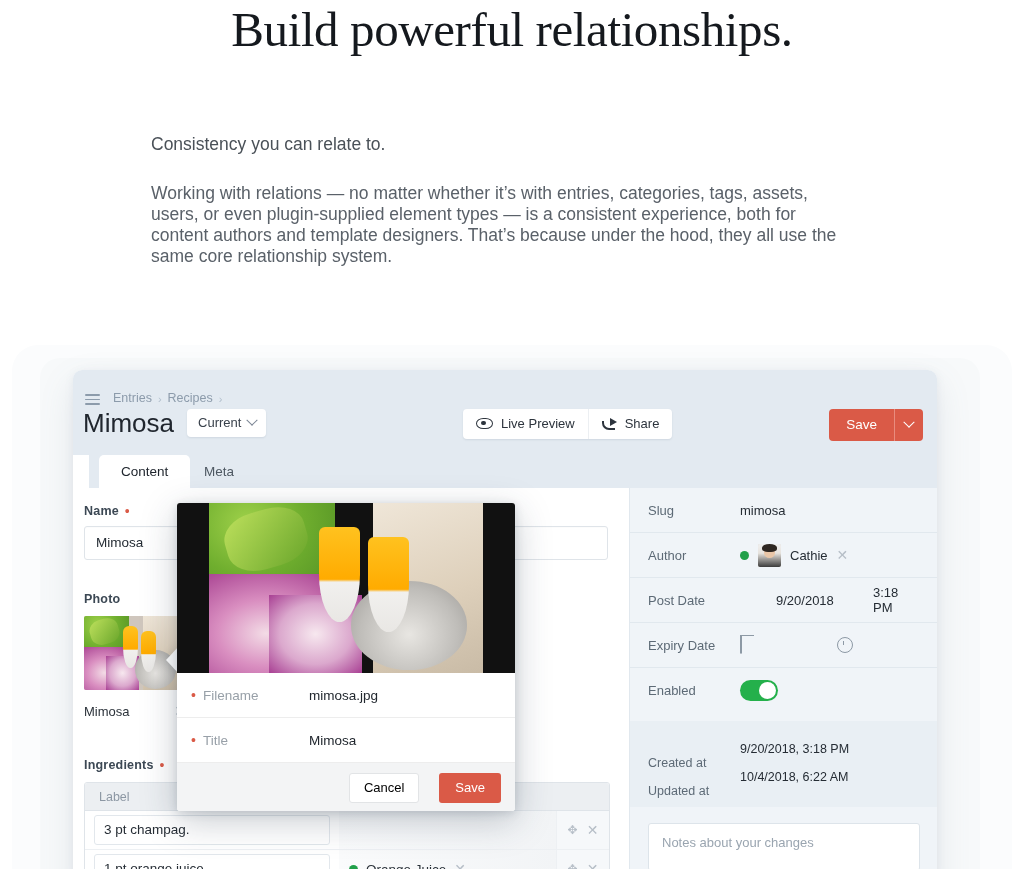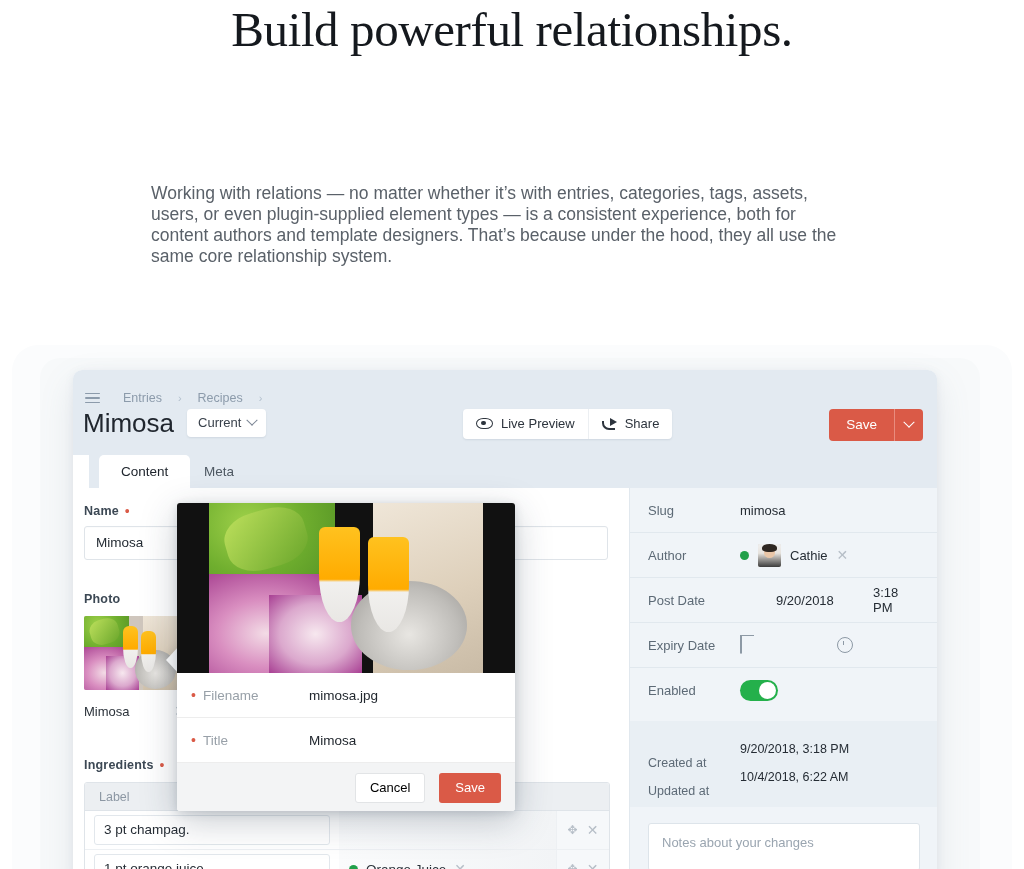--- a/index.html
+++ b/index.html
@@ -47,21 +47,21 @@
     overflow:hidden;
   }
 
   
   .app-header{
     position:absolute; left:0; top:0; width:864px; height:85px;
     background:#e3eaf1;
   }
   .crumbs{
     position:absolute; left:12px; top:21px;
-    display:flex; align-items:center; gap:16px;
+    display:flex; align-items:flex-end; gap:6px;
     font-size:12.5px; color:#8c9bab;
   }
   .hamburger{display:inline-block;width:15px;height:11px;position:relative;margin-right:7px;}
   .hamburger i{position:absolute;left:0;width:15px;height:1.6px;background:#8c9bab;border-radius:1px;}
   .hamburger i:nth-child(1){top:0;}
   .hamburger i:nth-child(2){top:4.6px;}
   .hamburger i:nth-child(3){top:9.2px;}
   .crumb-sep{color:#b3c0cd;font-size:11px;}
   .crumb{color:#8c9bab;}
 
@@ -190,21 +190,21 @@
   .modal{
     position:absolute;left:177px;top:503px;width:338px;height:308px;
     background:#fff;border-radius:3px;
     box-shadow:0 10px 36px rgba(40,55,75,.26), 0 2px 10px rgba(40,55,75,.16);
     overflow:hidden;
   }
   .modal-img{height:170px;background:#111;position:relative;overflow:hidden;}
   .mrow2{display:flex;align-items:center;height:44px;border-bottom:1px solid #ededed;padding:0 14px;}
   .mrow2 .ml{flex:0 0 118px;display:flex;align-items:center;gap:7px;font-size:13.5px;color:#98a0a8;}
   .mrow2 .mv{font-size:13.5px;color:#22282f;}
-  .modal-foot{height:50px;background:#f3f4f5;display:flex;align-items:center;justify-content:flex-end;gap:14px;padding-right:14px;}
+  .modal-foot{height:50px;background:#f3f4f5;display:flex;align-items:center;justify-content:flex-end;gap:20px;padding-right:14px;}
   .btn-cancel{background:#fff;border:1px solid #e2e4e6;border-radius:3px;font-size:13px;color:#2b3views;padding:6px 14px 7px;}
   .btn-save{background:#da5a47;border-radius:3px;font-size:13px;color:#fff;padding:7px 16px 8px;}
 
   .pointer{
     position:absolute;left:166px;top:645px;width:0;height:0;
     border-top:15px solid transparent;border-bottom:15px solid transparent;
     border-right:14px solid #fff;
     filter:drop-shadow(-3px 0 3px rgba(40,55,75,.10));
   }
 
@@ -231,20 +231,21 @@
   .avatar-face{position:absolute;inset:0;background:linear-gradient(180deg,#f0f0f0 0%,#e7e3de 40%,#3b3b3b 100%);}
   .avatar-face::before{content:"";position:absolute;left:25%;top:14%;width:50%;height:48%;border-radius:50%;background:#e9c6a8;}
   .avatar-face::after{content:"";position:absolute;left:16%;top:4%;width:68%;height:34%;border-radius:50% 50% 40% 40%;background:#2e2722;}
 </style>
 </head>
 <body>
 
 <div class="page">
 
   <div class="headline">Build powerful relationships.</div>
+  <div class="lede">Consistency you can relate to.</div>
   <div class="body-copy">Working with relations — no matter whether it’s with entries, categories, tags, assets, users, or even plugin-supplied element types — is a consistent experience, both for content authors and template designers. That’s because under the hood, they all use the same core relationship system.</div>
 
   <div class="backdrop"></div>
   <div class="backdrop2"></div>
 
   <div class="app">
 
     <div class="app-header">
 
       <div class="crumbs">

